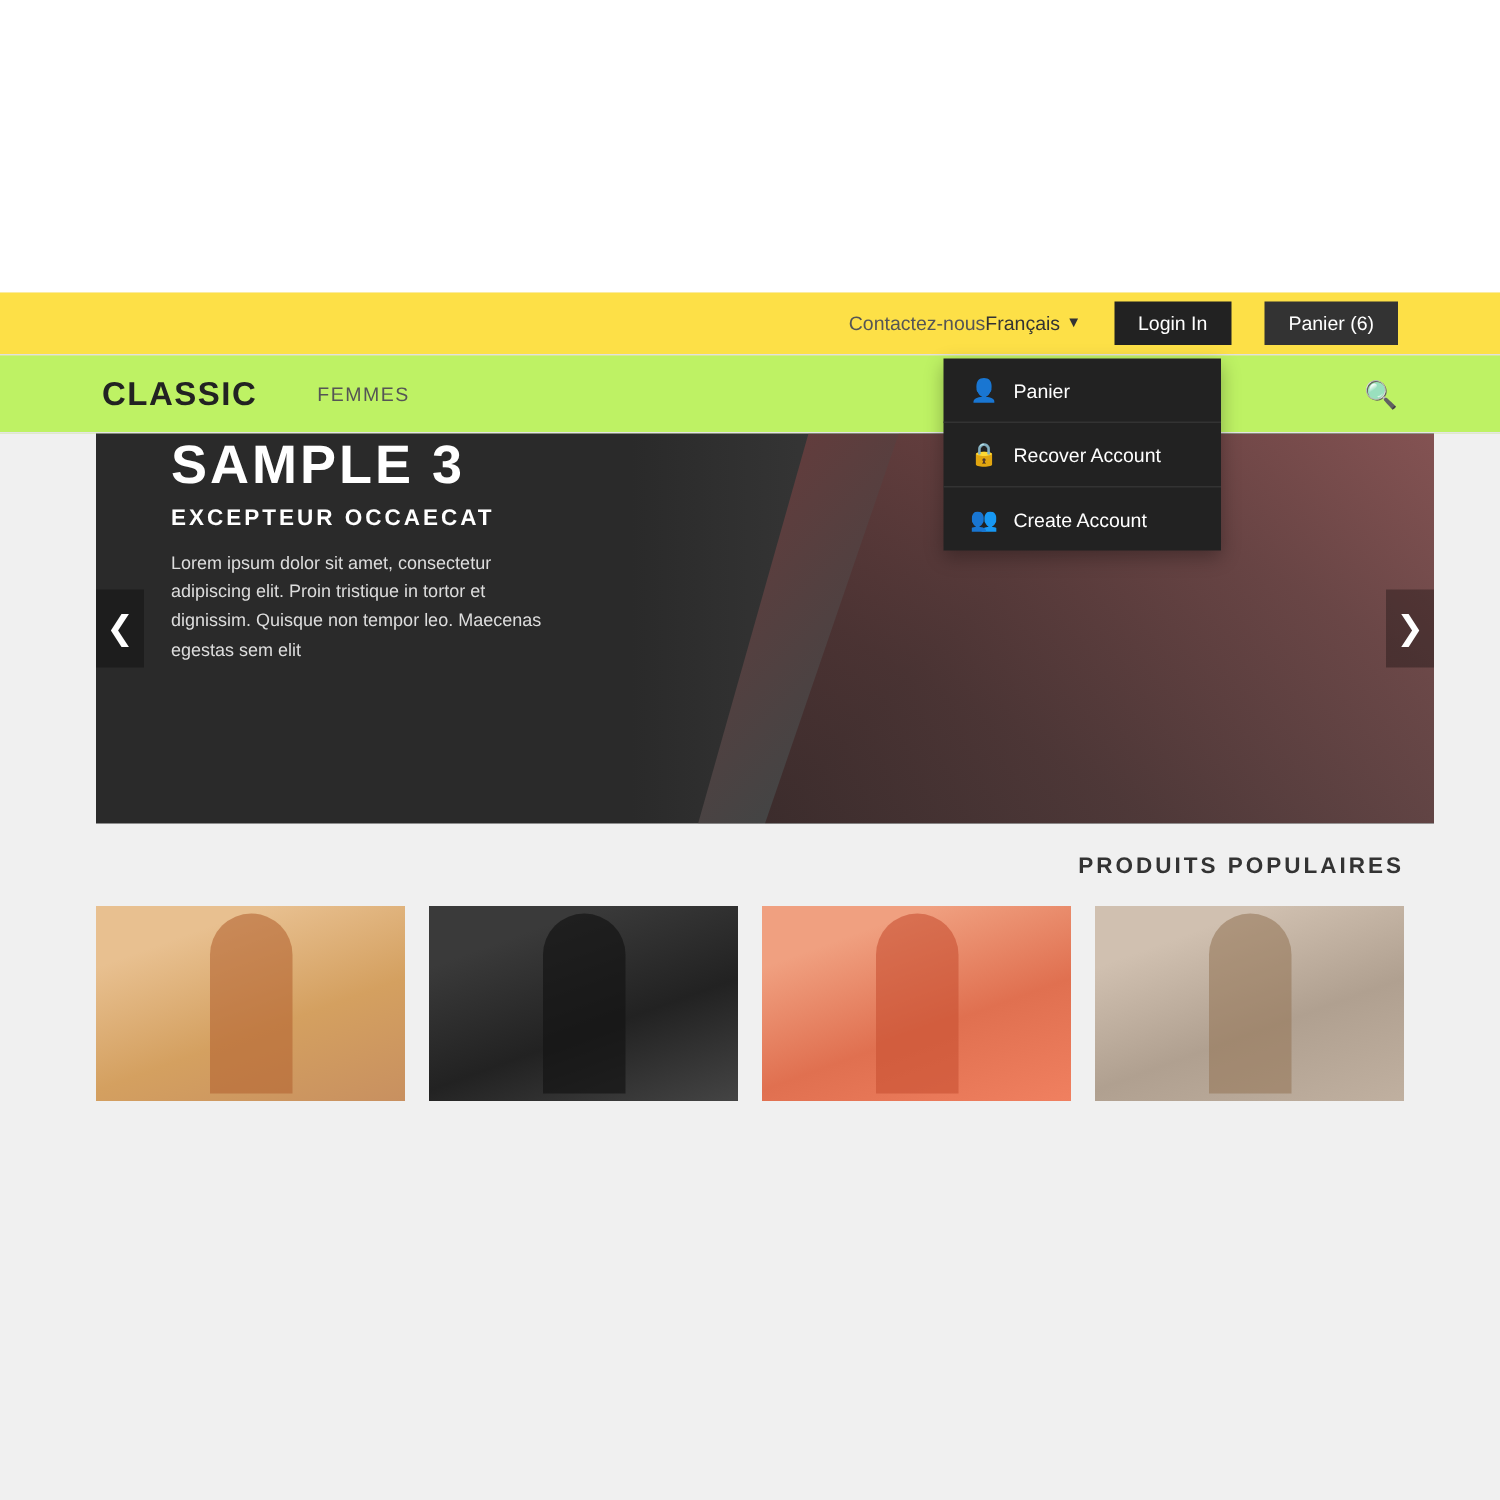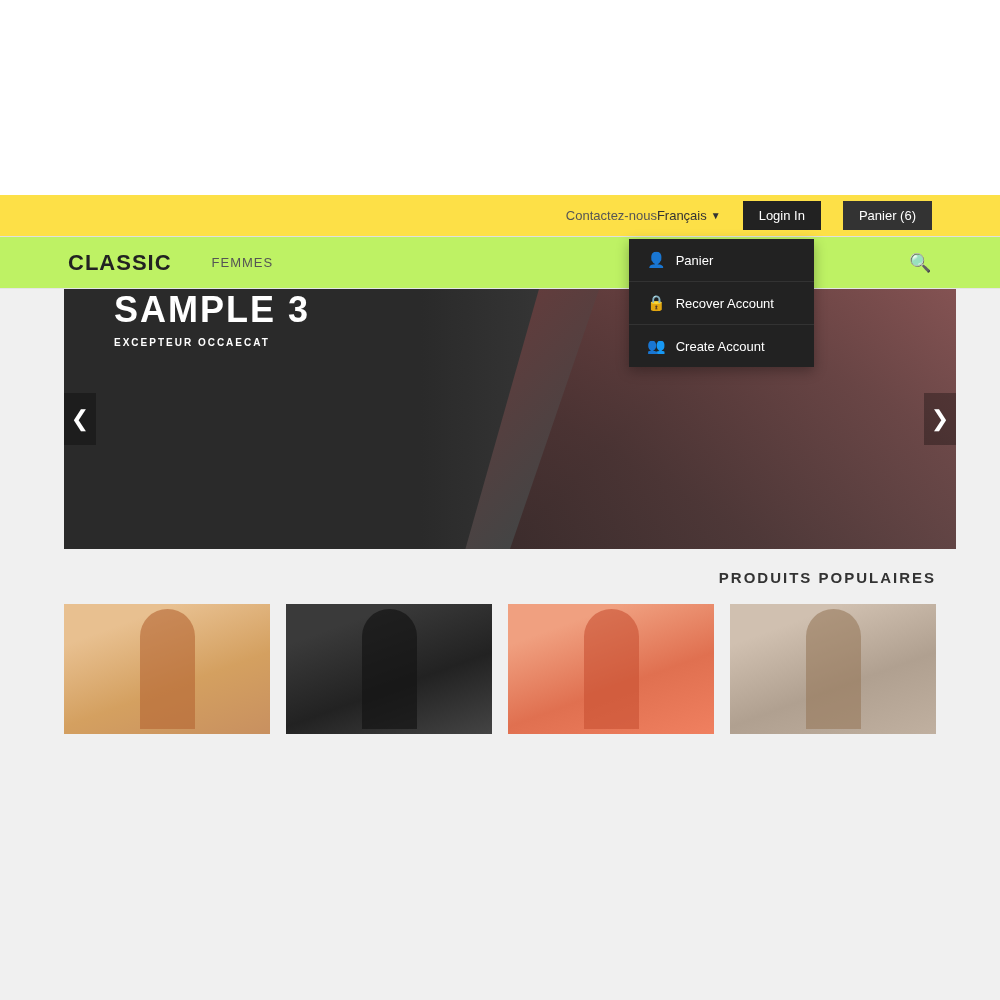--- a/index.html
+++ b/index.html
@@ -156,21 +156,21 @@
       color: #fff;
     }
     .hero-title {
       font-size: 36px;
       font-weight: bold;
       text-transform: uppercase;
       letter-spacing: 2px;
       margin-bottom: 6px;
     }
     .hero-subtitle {
-      font-size: 10px;
+      font-size: 15px;
       font-weight: bold;
       text-transform: uppercase;
       letter-spacing: 2px;
       margin-bottom: 12px;
     }
     .hero-desc {
       font-size: 12px;
       line-height: 1.6;
       max-width: 260px;
       color: #ddd;
@@ -284,20 +284,21 @@
     <div class="hero">
       <div class="hero-bg-figure"></div>
 
       <div style="position:absolute;right:0;top:0;width:50%;height:100%;
            background:linear-gradient(to bottom left, #8a5050 0%, #6a4040 30%, #4a3030 70%, #3a2828 100%);
            clip-path: polygon(20% 0%, 100% 0%, 100% 100%, 0% 100%);opacity:0.85;"></div>
 
       <div class="hero-text">
         <div class="hero-title">SAMPLE 3</div>
         <div class="hero-subtitle">EXCEPTEUR OCCAECAT</div>
+        <div class="hero-desc">Lorem ipsum dolor sit amet, consectetur adipiscing elit. Proin tristique in tortor et dignissim. Quisque non tempor leo. Maecenas egestas sem elit</div>
       </div>
 
       <button class="hero-prev">❮</button>
       <button class="hero-next">❯</button>
     </div>
   </div>
 
   <div class="products-section">
     <div class="products-title">PRODUITS POPULAIRES</div>
     <div class="products-grid">

